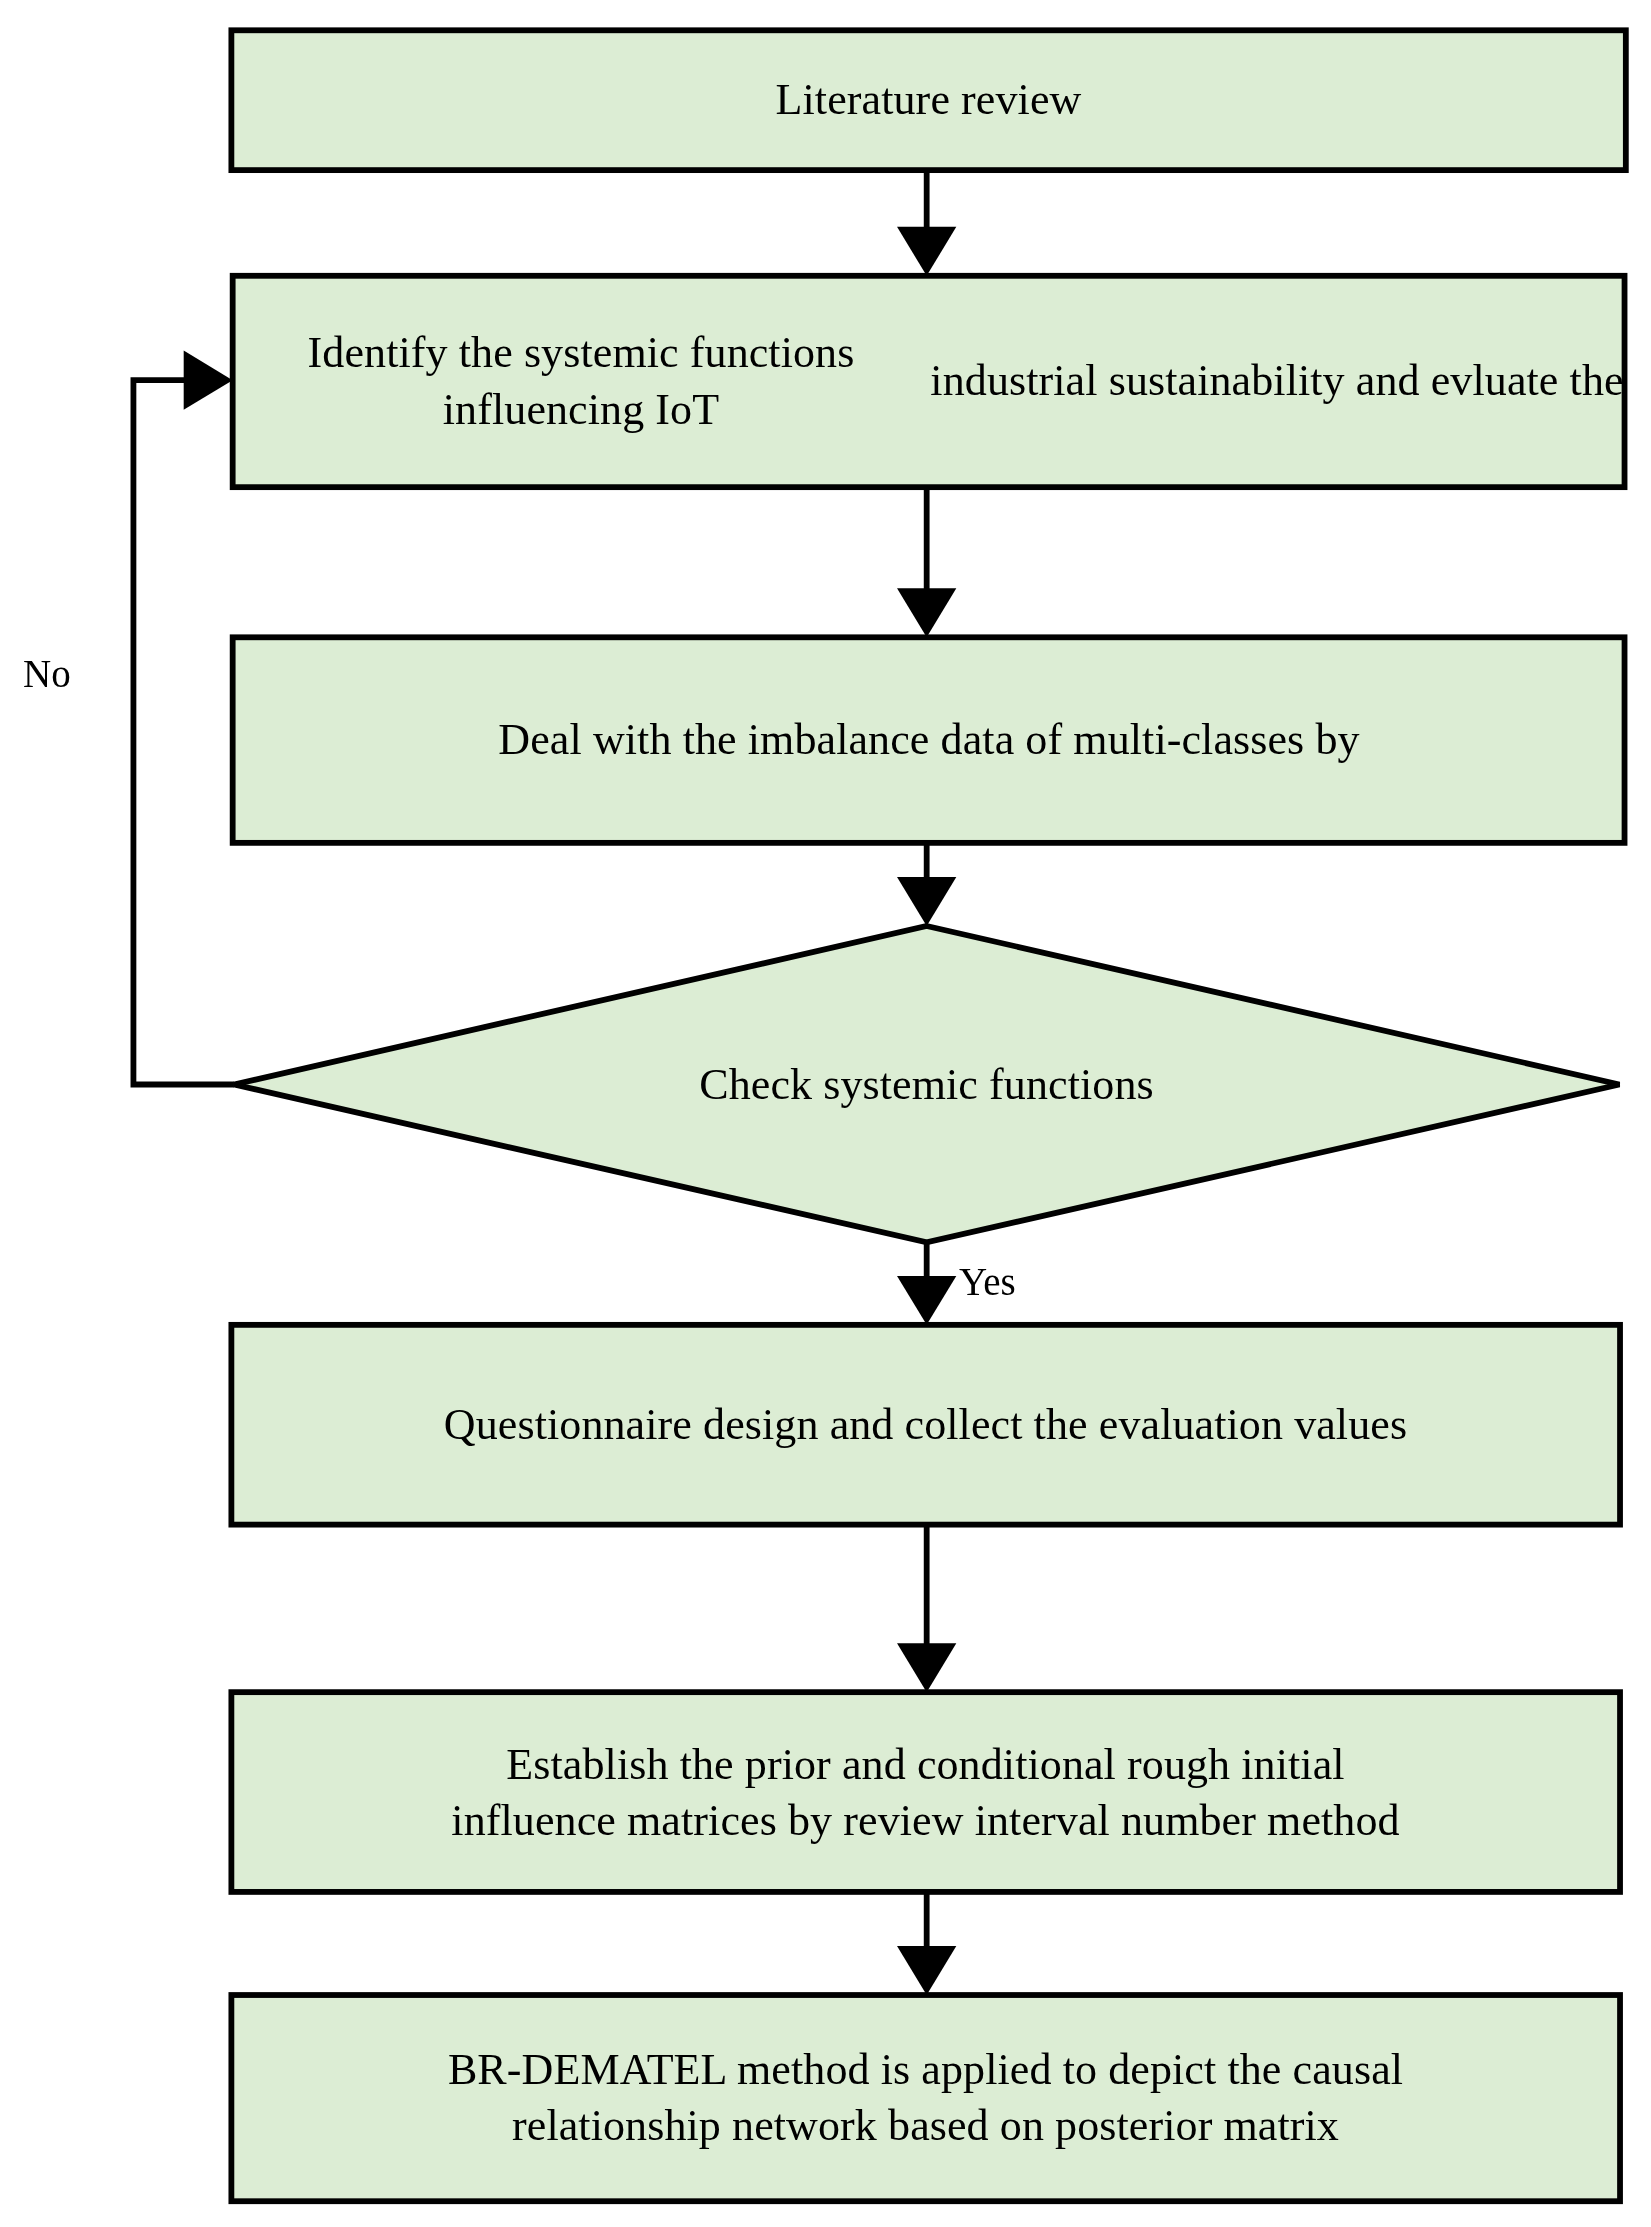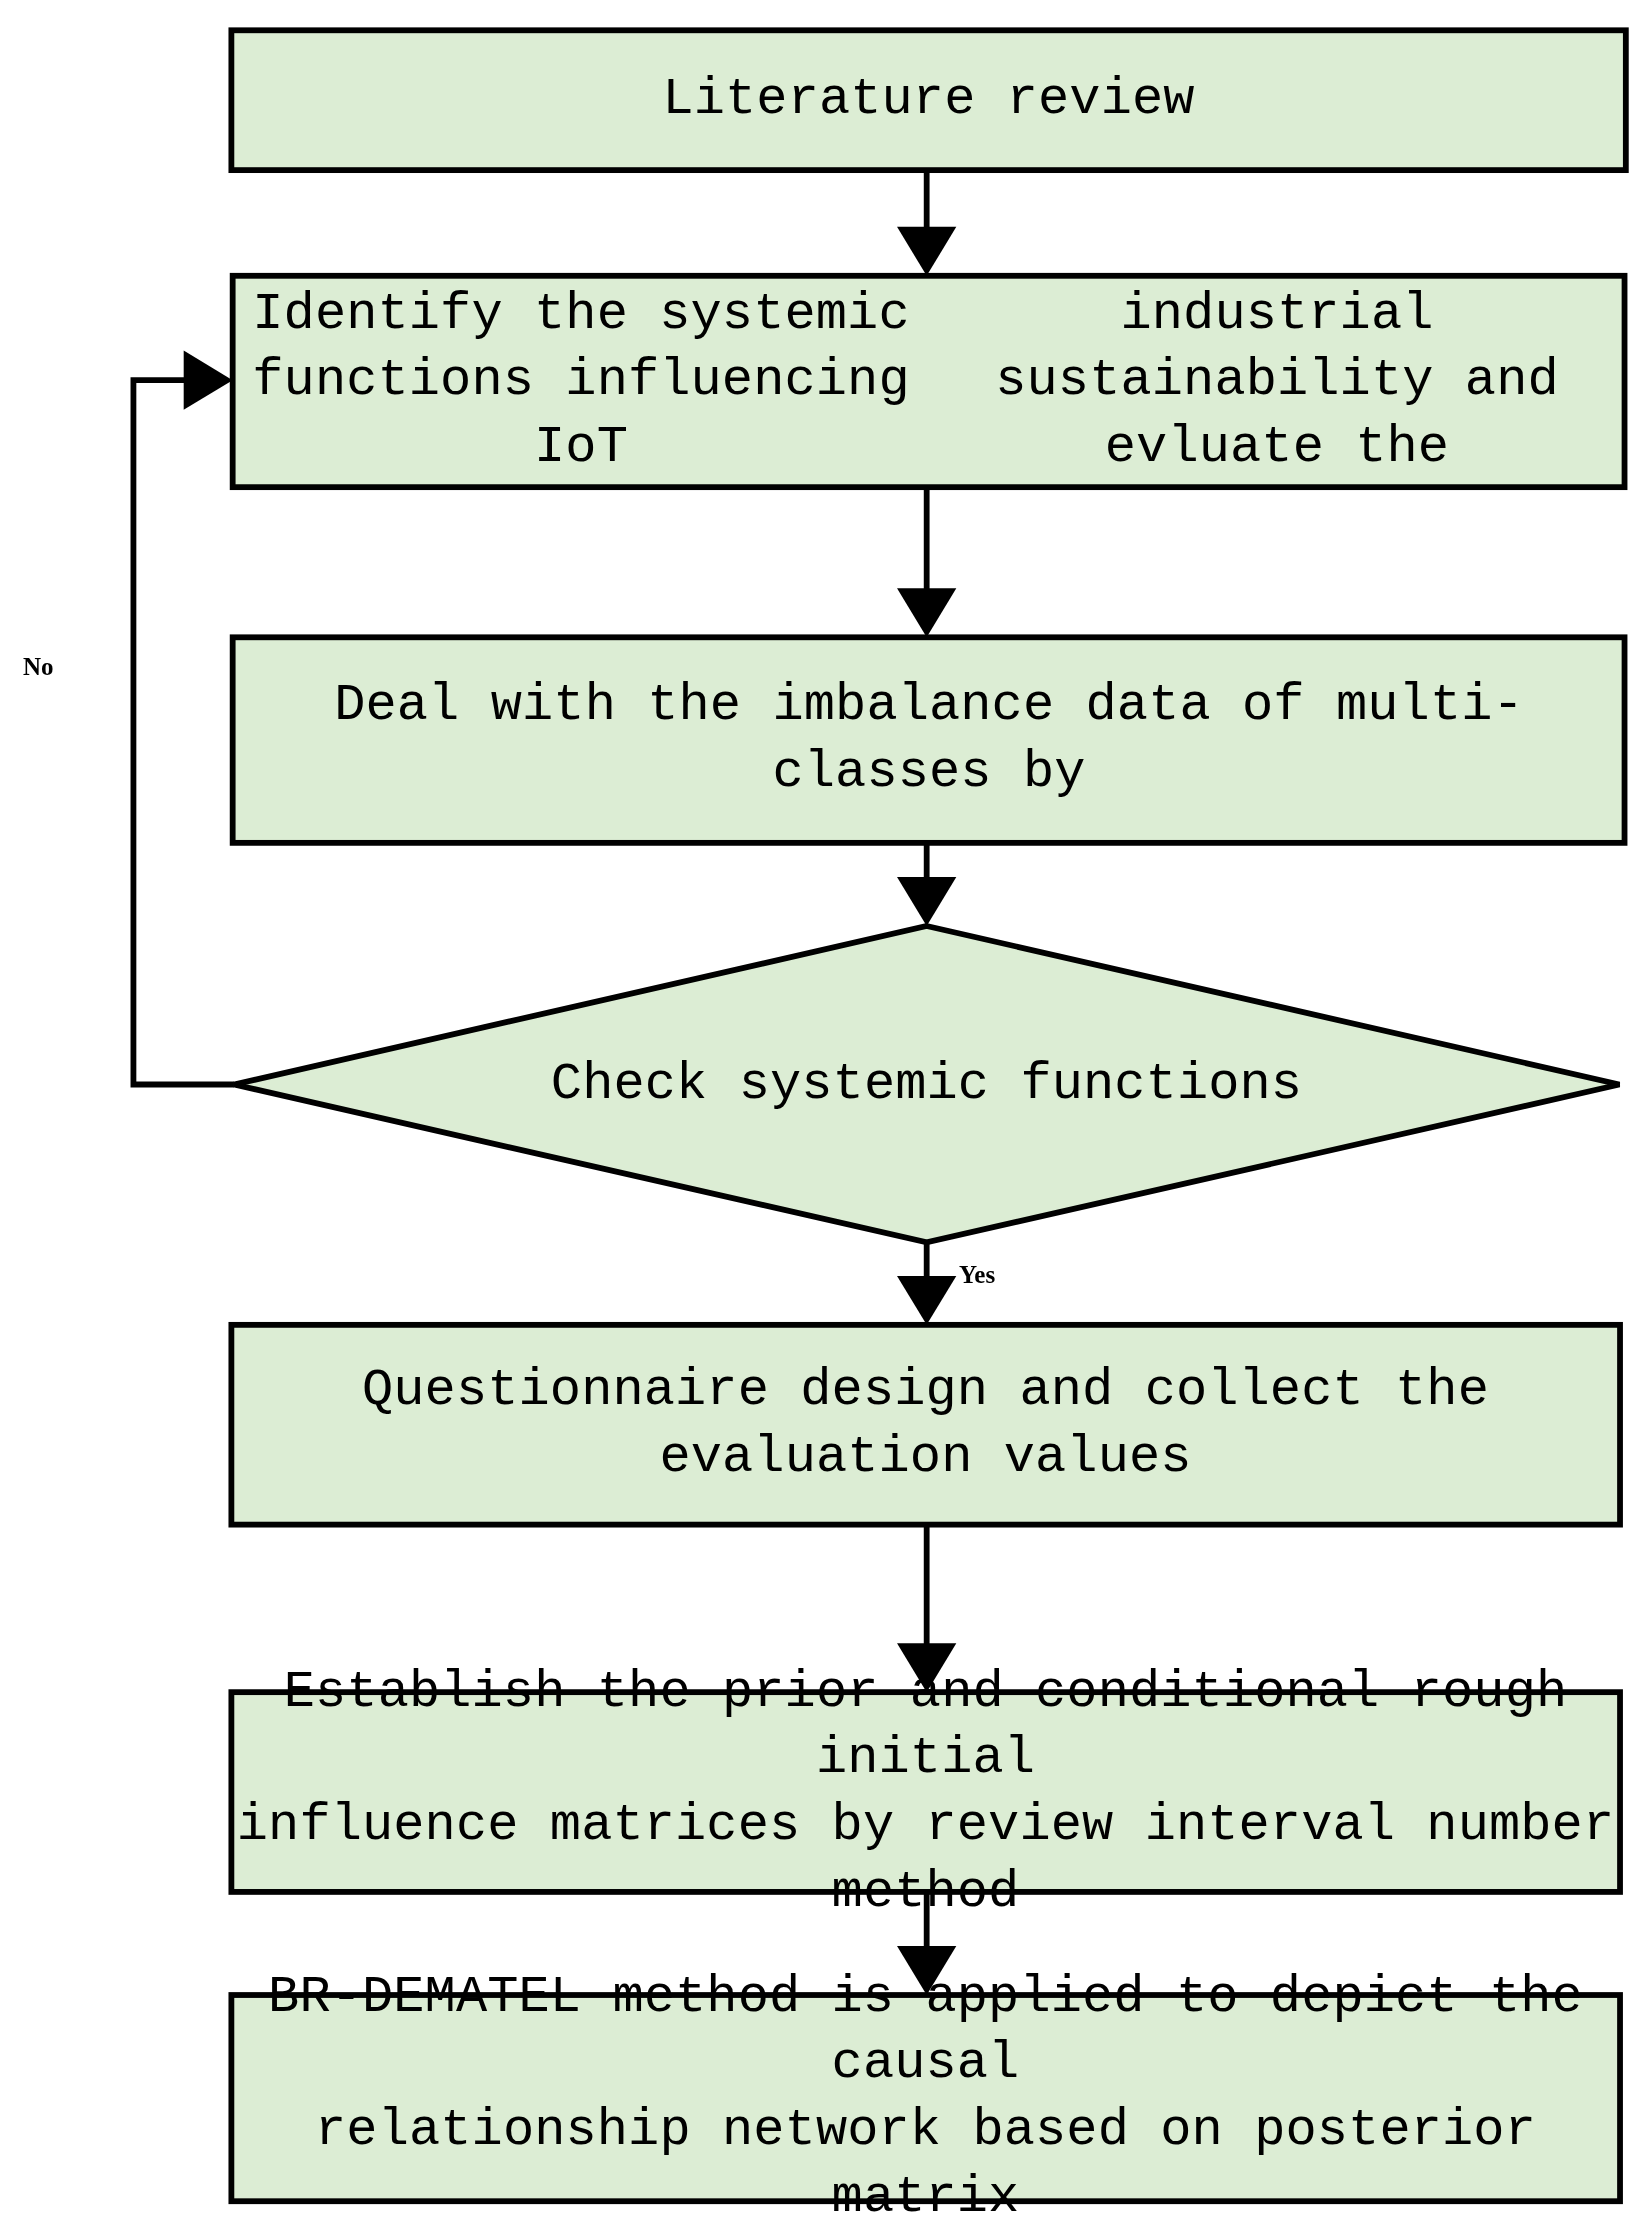--- a/index.html
+++ b/index.html
@@ -40,38 +40,37 @@
     fill: #000000;
     stroke: none;
   }
   .node-label {
     position: absolute;
     display: flex;
     align-items: center;
     justify-content: center;
     text-align: center;
     color: #000000;
-    font-family: Liberation Mono, monospace;
-    font-size: 52px;
+    font-family: Liberation Serif, serif;
+    font-size: 44px;
     line-height: 1.28;
     letter-spacing: 0.1px;
     pointer-events: none;
   }
   .node-label span {
     display: block;
     width: 100%;
   }
   .edge-label {
     position: absolute;
     color: #000000;
     font-family: "Liberation Serif", "DejaVu Serif", serif;
-    font-size: 25px;
+    font-size: 39px;
     line-height: 1;
     white-space: nowrap;
-    font-weight: bold;
   }
 </style>
 </head>
 <body>
 
 <div id="canvas">
 
   <svg id="flow-svg" viewBox="0 0 2562 3456" xmlns="http://www.w3.org/2000/svg">
 
     <rect class="node-shape" x="359" y="47" width="2164" height="217"></rect>

